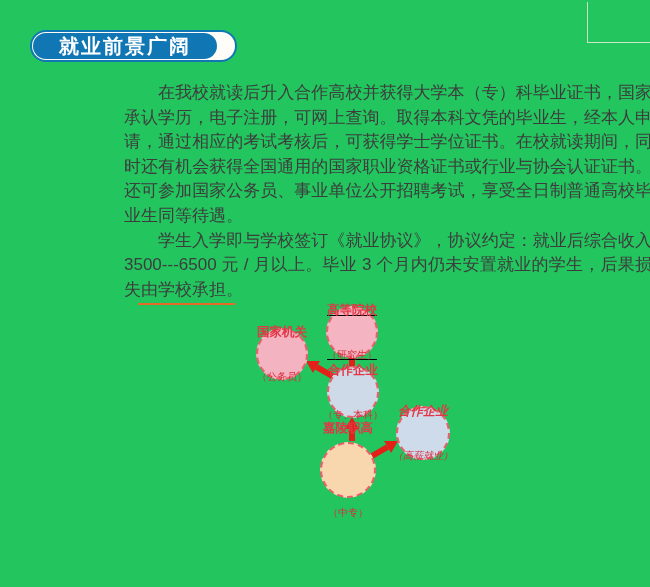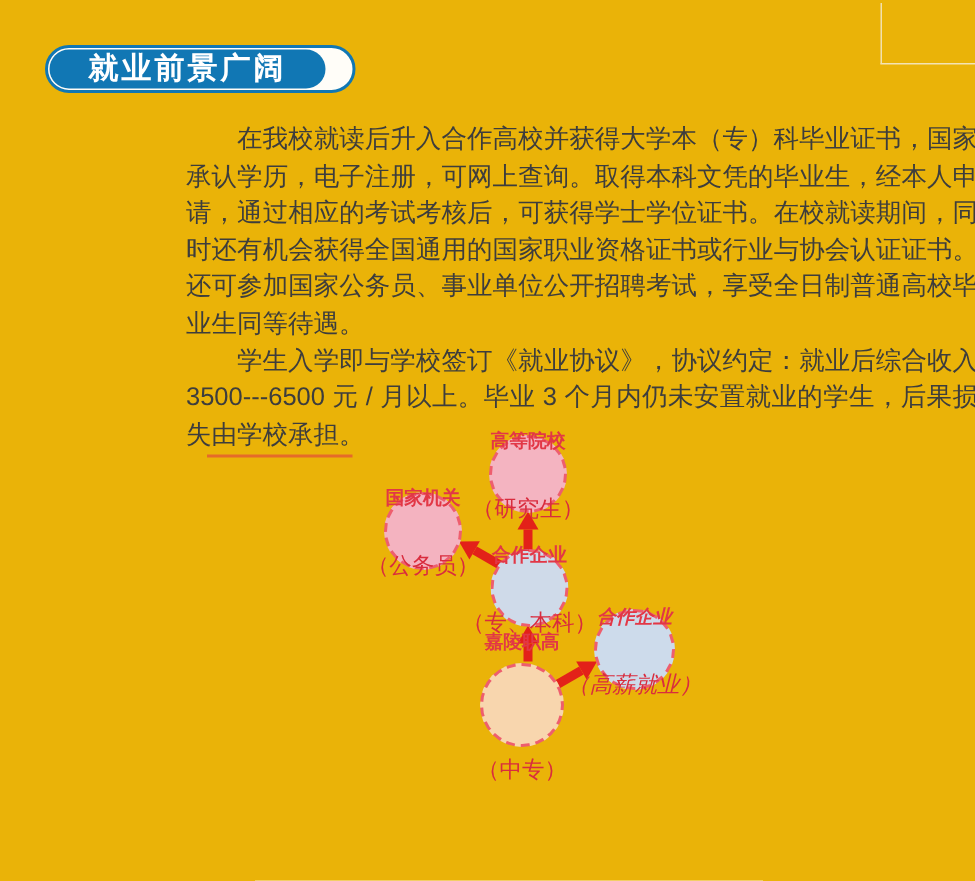--- a/index.html
+++ b/index.html
@@ -1,20 +1,20 @@
 <!DOCTYPE html>
 <html><head>
 <meta charset="utf-8">
 <style>
   html,body{margin:0;padding:0;}
   body{font-family:"Liberation Sans",sans-serif;}
   #page{
     position:relative;
     width:650px;height:587px;
-    background:#eab308;
+    background:#22c55e;
     overflow:hidden;
   }
   
   .scan-corner{
     position:absolute;right:0;top:2px;width:62px;height:40px;
     border-left:1px solid #f3ecd8;border-bottom:1px solid #f6f0df;
     opacity:.8;
   }
   
   .banner-outer{
@@ -61,21 +61,21 @@
     position:absolute;border:2px dashed #ee5e6e;border-radius:50%;
     box-sizing:border-box;
     display:flex;flex-direction:column;align-items:center;justify-content:center;
   }
   .node-title{
     font-size:12.5px;font-weight:bold;color:#e23746;
     line-height:14px;white-space:nowrap;
   }
   .node-subtitle{
     font-family:"DejaVu Serif",serif;
-    font-size:15px;color:#d92c3e;line-height:12px;white-space:nowrap;margin-top:32px;
+    font-size:10px;color:#d92c3e;line-height:12px;white-space:nowrap;margin-top:32px;
   }
 </style>
 </head>
 <body>
 
 <div id="page">
 
   <div class="scan-corner"></div>
 
   <div class="banner-outer">
@@ -96,21 +96,21 @@
       <polygon points="352,341 359,353 345,353" fill="#e32119"></polygon>
       <line x1="334" y1="377" x2="316.4189177054935" y2="366.95366726028203" stroke="#e32119" stroke-width="6"></line>
       <polygon points="306,361 319.89189027399135,360.8759652654108 312.9459451369957,373.03136925515327" fill="#e32119"></polygon>
       <line x1="352" y1="441" x2="352" y2="429" stroke="#e32119" stroke-width="6"></line>
       <polygon points="352,417 359,429 345,429" fill="#e32119"></polygon>
       <line x1="372" y1="456" x2="387.6057729674168" y2="446.99666944187493" stroke="#e32119" stroke-width="6"></line>
       <polygon points="398,441 391.10383014184384,453.0599685442151 384.1077157929897,440.93337033953475" fill="#e32119"></polygon>
     </svg>
 
   <div>
-      <div class="node" style="left: 326px; top: 290px; width: 52px; height: 52px; background: rgb(244, 180, 193); border-color: rgb(238, 94, 110);">
+      <div class="node" style="left: 326px; top: 306px; width: 52px; height: 52px; background: rgb(244, 180, 193); border-color: rgb(238, 94, 110); text-decoration: underline;">
         <div class="node-title">高等院校</div>
         <div class="node-subtitle">（研究生）</div>
       </div>
       <div class="node" style="left: 256px; top: 328px; width: 52px; height: 52px; background: rgb(244, 179, 192); border-color: rgb(238, 94, 110);">
         <div class="node-title">国家机关</div>
         <div class="node-subtitle">（公务员）</div>
       </div>
       <div class="node" style="left: 327px; top: 366px; width: 52px; height: 52px; background: rgb(207, 218, 233); border-color: rgb(238, 94, 110);">
         <div class="node-title">合作企业</div>
         <div class="node-subtitle">（专、本科）</div>

